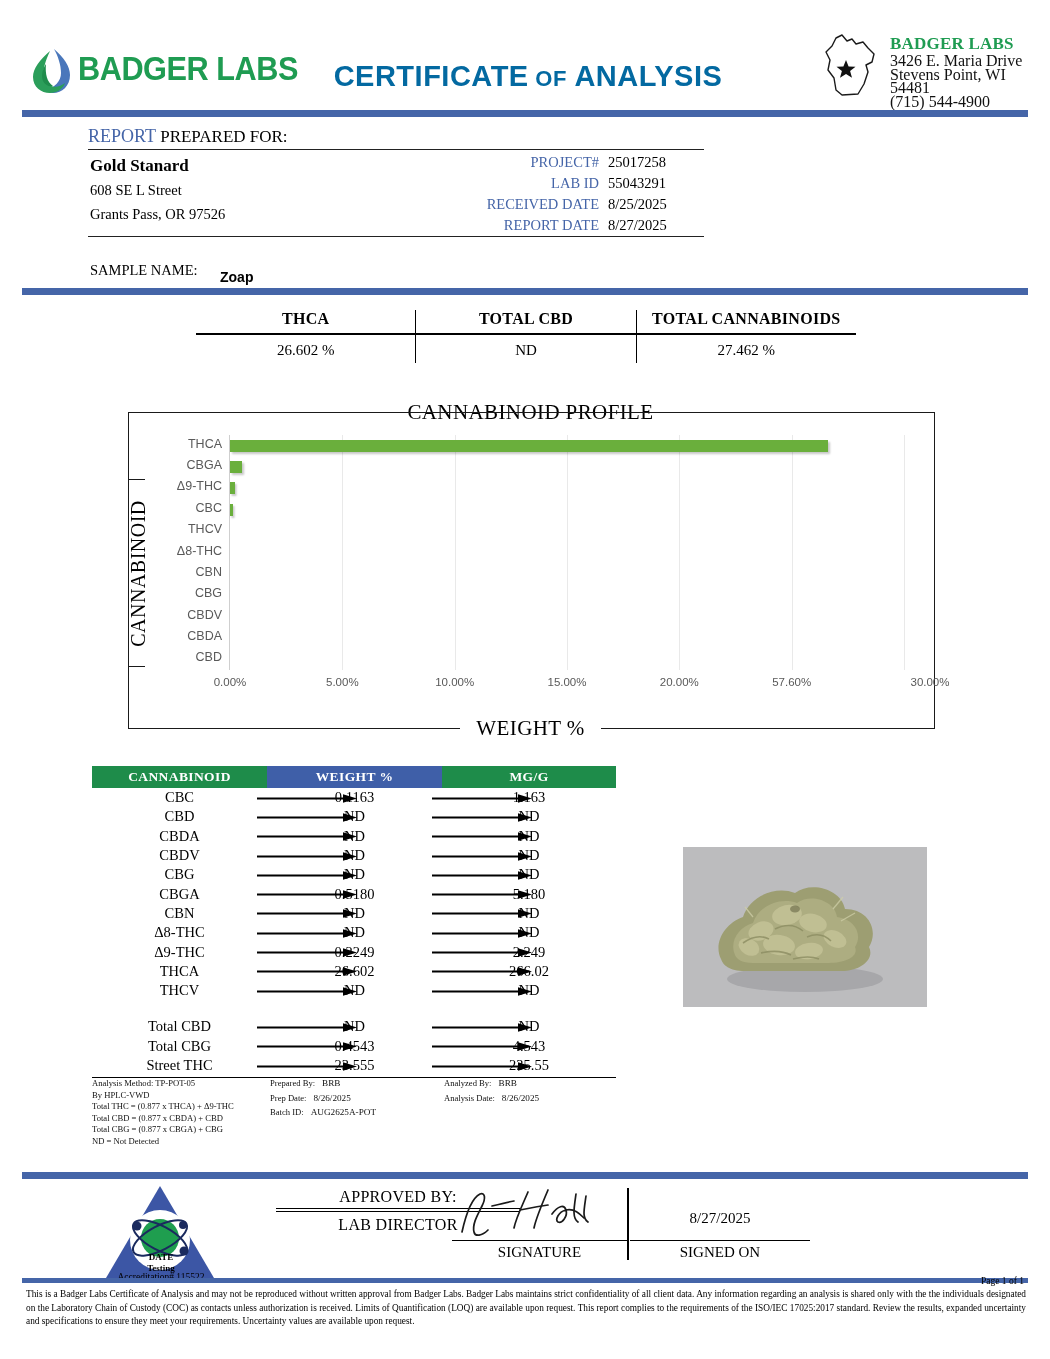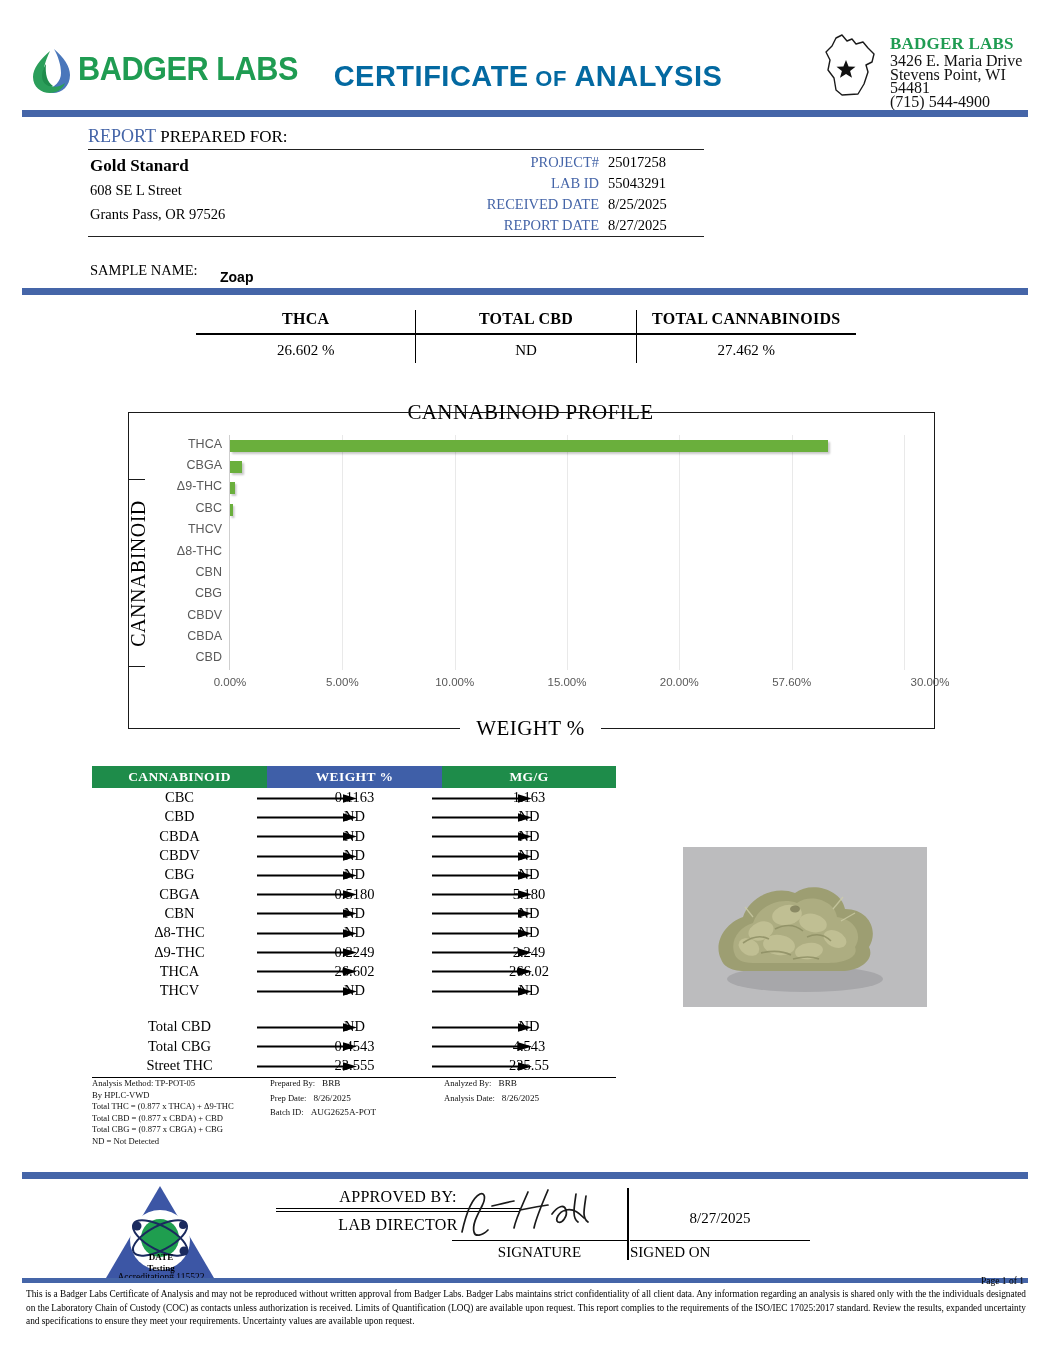--- a/index.html
+++ b/index.html
@@ -125,21 +125,21 @@
   .appr-name{font-size:19px;color:#1f9c52;letter-spacing:.5px;padding-top:3px;}
   .appr-ul2{border-bottom:1.8px solid #000;margin:2px 28px 0 28px;}
   .appr-role{font-size:16px;padding-top:4px;letter-spacing:.3px;}
 
   .sig{position:absolute;left:452px;top:1184px;width:175px;height:60px;}
   .sig-ul{position:absolute;left:452px;top:1240px;width:175px;border-bottom:1.5px solid #000;}
   .sig-lbl{position:absolute;left:452px;top:1244px;width:175px;text-align:center;font-size:15px;}
   .vdiv{position:absolute;left:627px;top:1188px;width:1.5px;height:72px;background:#000;}
   .signed-date{position:absolute;left:630px;top:1210px;width:180px;text-align:center;font-size:15px;}
   .signed-ul{position:absolute;left:630px;top:1240px;width:180px;border-bottom:1.5px solid #000;}
-  .signed-lbl{position:absolute;left:630px;top:1244px;width:180px;text-align:left;font-size:15px;}
+  .signed-lbl{position:absolute;left:630px;top:1244px;width:180px;text-align:center;font-size:15px;}
 
   .pageno{position:absolute;right:26px;top:1276px;font-size:9.5px;}
   .disclaimer{position:absolute;left:26px;top:1288px;width:1000px;font-size:9.3px;
               line-height:13.6px;text-align:justify;color:#000;}
 </style>
 </head>
 <body>
 
 <div class="page">
 

